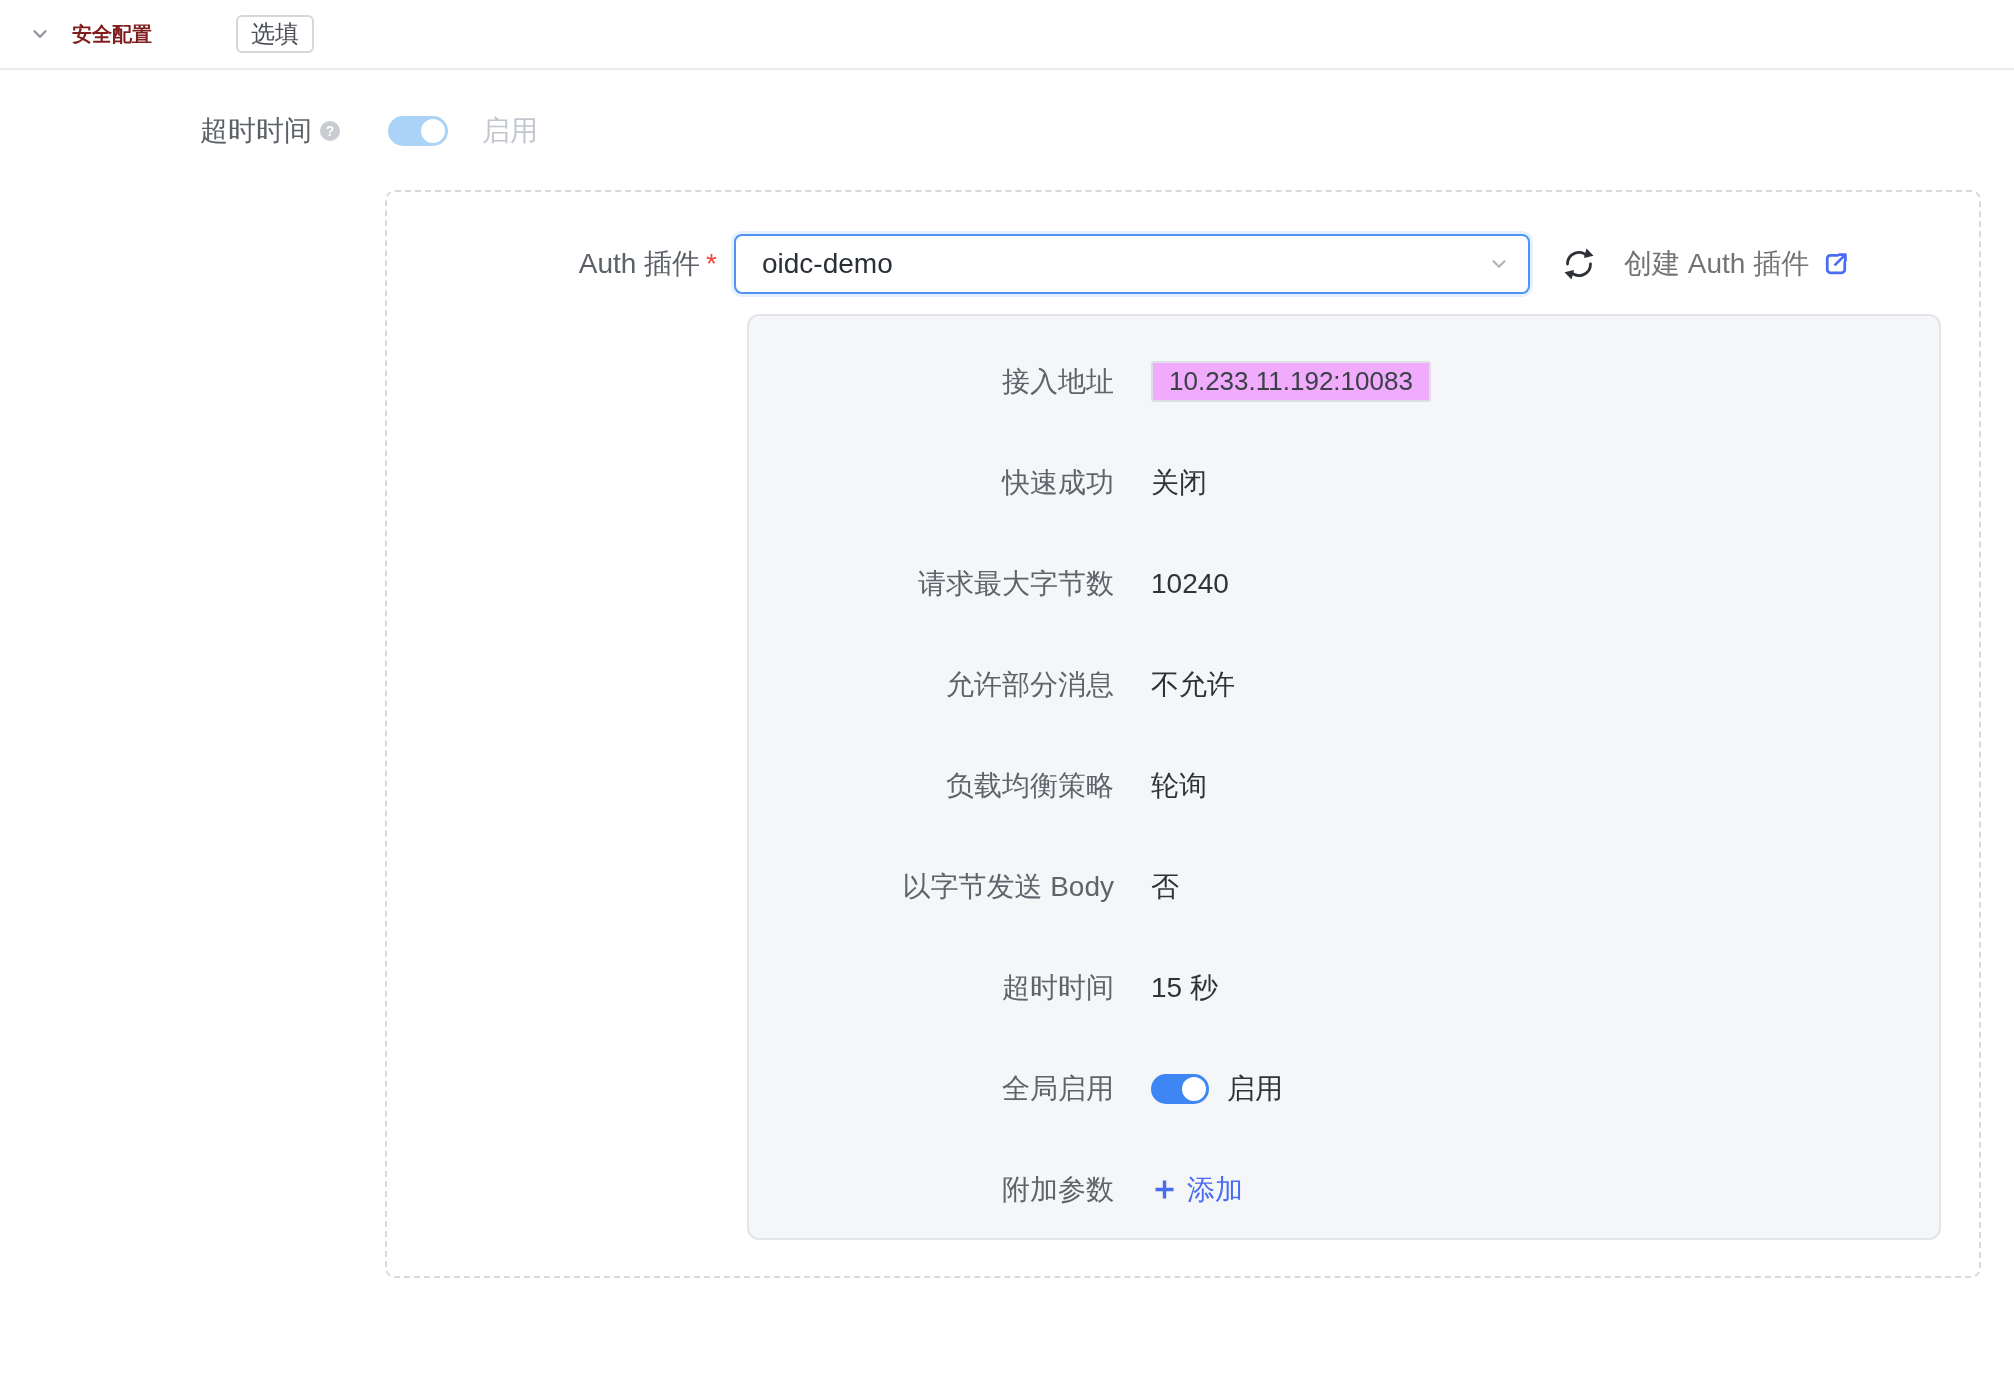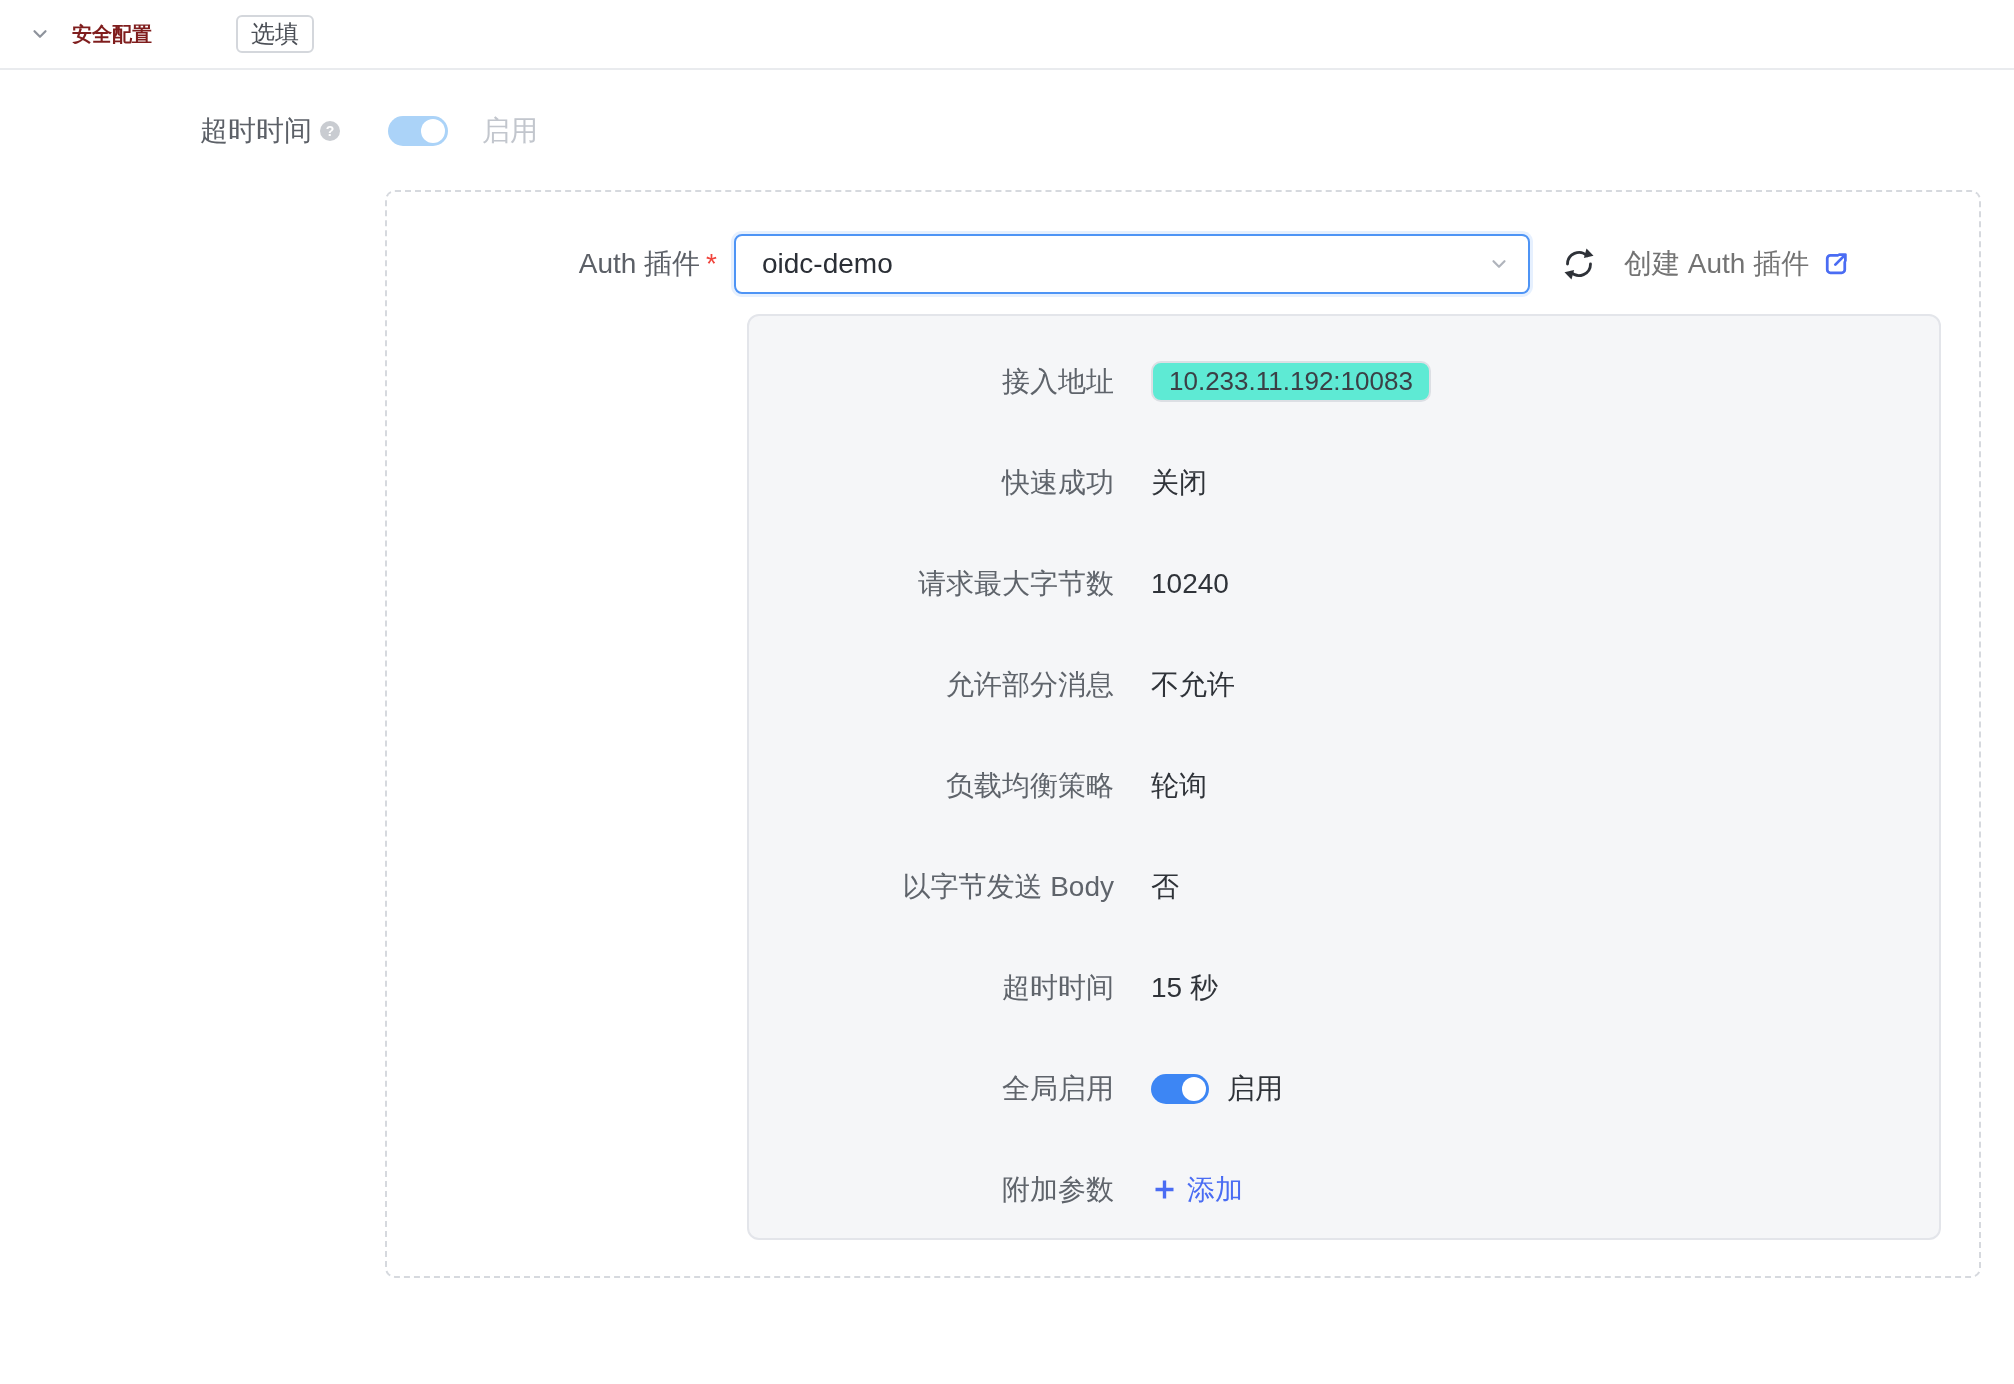--- a/index.html
+++ b/index.html
@@ -40,22 +40,22 @@
   .refresh-btn { margin-left:30px; width:38px; height:38px; display:flex; align-items:center; justify-content:center; cursor:pointer; }
   .create-link { margin-left:26px; display:flex; align-items:center; gap:12px; cursor:pointer; }
   .create-link .txt { font-size:28px; color:#737373; }
 
   
   .detail-panel { position:absolute; left:360px; top:122px; width:1194px; height:926px;
     background:#f5f6f8; border:2px solid #e3e5ea; border-radius:12px; padding-top:15px; }
   .d-row { height:101px; display:flex; align-items:center; }
   .d-label { width:365px; text-align:right; font-size:28px; color:#5f646b; white-space:nowrap; }
   .d-value { margin-left:37px; font-size:28px; color:#2f3339; display:flex; align-items:center; }
-  .addr-tag { display:inline-block; font-size:26px; color:#3b4046; background:#5eead4;
-    border:2px solid #dcdfe4; border-radius:10px; padding:2px 16px; line-height:1.25; }
+  .addr-tag { display:inline-block; font-size:26px; color:#3b4046; background:#f0abfc;
+    border:2px solid #dcdfe4; border-radius:3px; padding:2px 16px; line-height:1.25; }
   .d-value .toggle-state { margin-left:18px; color:#2f3339; font-size:28px; }
   .add-link { display:flex; align-items:center; gap:9px; cursor:pointer; }
   .add-link .txt { font-size:28px; color:#4a6cf3; }
 </style>
 </head>
 <body>
 
 <div id="page">
 
   <div class="collapse-header">

